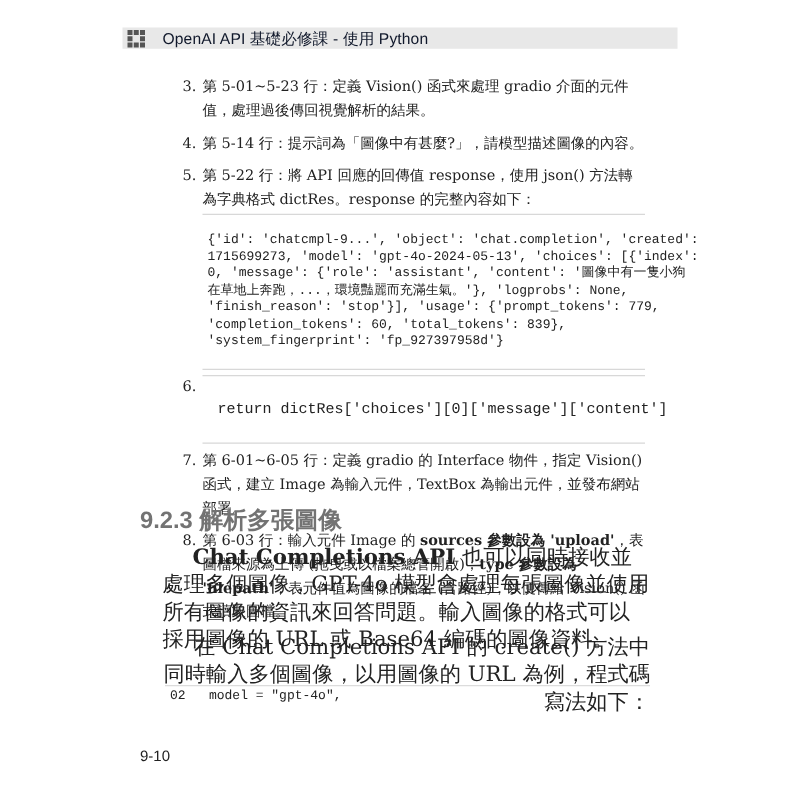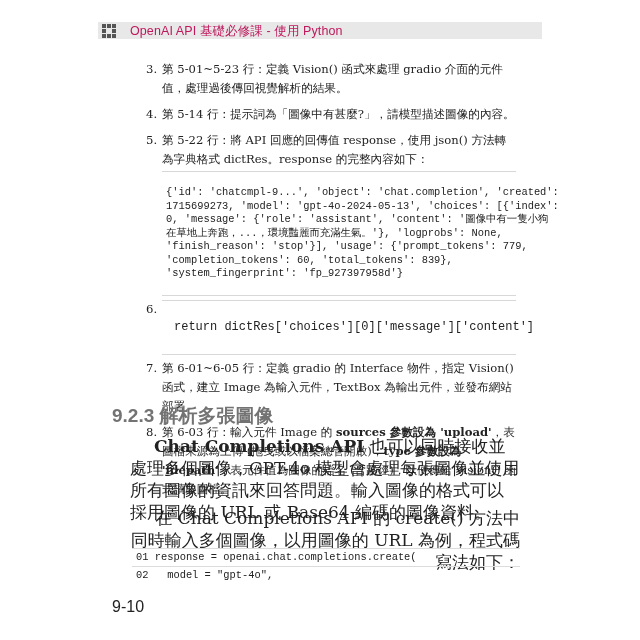--- a/index.html
+++ b/index.html
@@ -14,21 +14,21 @@
   }
   .header-icon {
     position: absolute; left: 102px; top: 24px; width: 14px; height: 14px;
     display: grid; grid-template-columns: repeat(3, 4px); grid-template-rows: repeat(3, 4px); gap: 1px;
   }
   .header-icon span { background: #555; display:block; }
   .header-icon span.empty { background: transparent; }
   .header-title {
     position: absolute; left: 130px; top: 23px;
     font-family: "Liberation Sans", "DejaVu Sans", sans-serif;
-    font-size: 12.5px; color: #be185d; letter-spacing: 0.1px; white-space: nowrap;
+    font-size: 12.5px; color: #0f172a; letter-spacing: 0.1px; white-space: nowrap;
   }
   .list { position: absolute; left: 146px; top: 60px; width: 370px; }
   .item { font-size: 11.6px; line-height: 19px; margin-bottom: 7px; position: relative; padding-left: 16px; }
   .item .num { position: absolute; left: 0; top: 0; }
   .item b { font-weight: bold; }
   .codebox {
     margin: 2px 0 4px 16px;
     border-top: 1px solid #d8d8d8; border-bottom: 1px solid #d8d8d8;
     font-family: "Liberation Mono", "DejaVu Sans Mono", monospace;
     font-size: 10.4px; line-height: 13.5px; padding: 14px 4px; color: #222;
@@ -51,21 +51,21 @@
   }
   .para b { font-weight: bold; }
   .code-listing {
     position: absolute; left: 132px; top: 548px; width: 388px;
     font-family: "Liberation Mono", "DejaVu Sans Mono", monospace;
     font-size: 10.4px;
   }
   .code-row { border-top: 1px solid #dcdcdc; line-height: 17px; padding-left: 4px; white-space: pre; }
   .page-num {
     position: absolute; left: 112px; top: 598px;
-    font-family: "Liberation Sans", "DejaVu Sans", sans-serif; font-size: 16px; color: #222;
+    font-family: "Liberation Sans", "DejaVu Sans", sans-serif; font-size: 12px; color: #222;
   }
 </style>
 </head>
 <body>
 
 <div class="header-bar"></div>
 <div class="header-icon">
   <span></span>
     <span></span>
     <span></span>
@@ -112,17 +112,16 @@
   </div>
 </div>
 
 <div class="section-title">9.2.3  解析多張圖像</div>
 
 <div class="para" style="top:435px;"><b>Chat Completions API</b><span> 也可以同時接收並處理多個圖像，GPT-4o 模型會處理每張圖像並使用所有圖像的資訊來回答問題。輸入圖像的格式可以採用圖像的 URL 或 Base64 編碼的圖像資料。</span></div>
 
 <div class="para" style="top:507px;text-align:right;">在 Chat Completions API 的 create() 方法中同時輸入多個圖像，以用圖像的 URL 為例，程式碼寫法如下：</div>
 
 <div class="code-listing">
-  <div class="code-row">01 response = openai.chat.completions.create(</div>
   <div class="code-row">02   model = "gpt-4o",</div>
 </div>
 
 <div class="page-num">9-10</div>
 
 </body></html>

